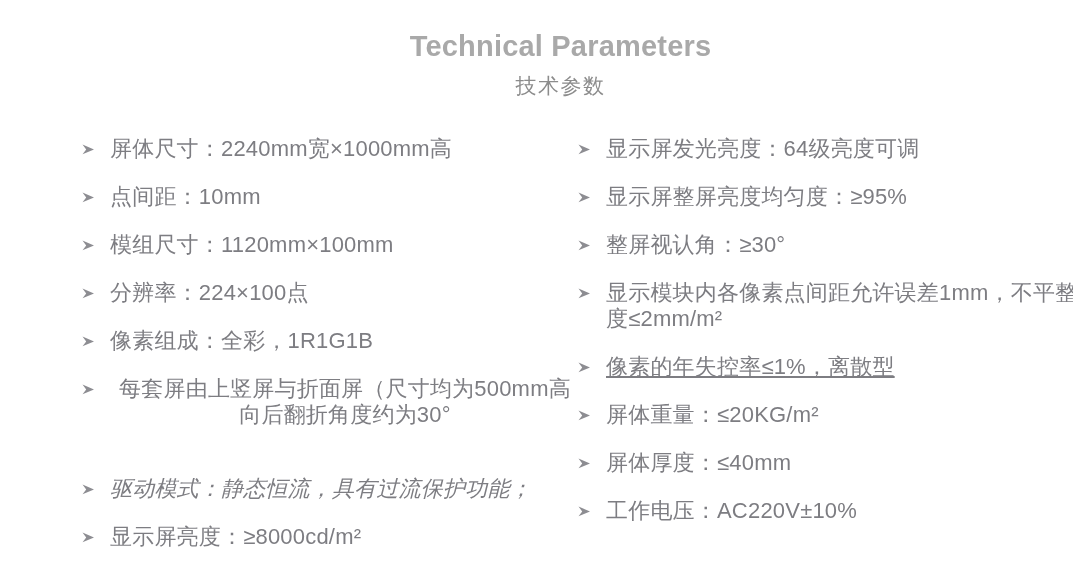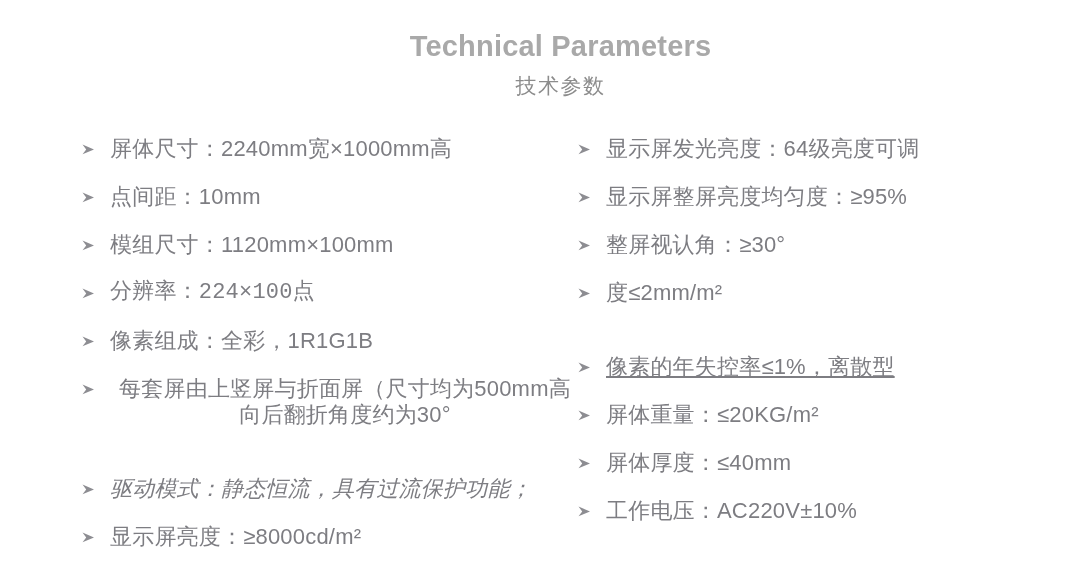--- a/index.html
+++ b/index.html
@@ -122,21 +122,21 @@
         <div class="spec-item" style="position: absolute; top: 96px; left: 0px; width: 100%;">
           <span class="bullet">
             <svg width="13" height="11" viewBox="0 0 13 11" aria-hidden="true">
               <path d="M0.5 0.6 L12 5.4 L0.5 10.2 L4.2 5.4 Z" fill="#8d8d92"></path>
             </svg>
           </span>
           <span class="spec-text">
             <span class="ln">模组尺寸：1120mm×100mm</span>
           </span>
         </div>
-        <div class="spec-item" style="position: absolute; top: 144px; left: 0px; width: 100%; font-family: Liberation Mono, monospace;">
+        <div class="spec-item" style="position: absolute; top: 144px; left: 0px; width: 100%;">
           <span class="bullet">
             <svg width="13" height="11" viewBox="0 0 13 11" aria-hidden="true">
               <path d="M0.5 0.6 L12 5.4 L0.5 10.2 L4.2 5.4 Z" fill="#8d8d92"></path>
             </svg>
           </span>
           <span class="spec-text">
             <span class="ln">分辨率：224×100点</span>
           </span>
         </div>
         <div class="spec-item" style="position: absolute; top: 192px; left: 0px; width: 100%;">
@@ -212,20 +212,21 @@
             <span class="ln">整屏视认角：≥30°</span>
           </span>
         </div>
         <div class="spec-item" style="position: absolute; top: 144px; left: 0px; width: 100%;">
           <span class="bullet">
             <svg width="13" height="11" viewBox="0 0 13 11" aria-hidden="true">
               <path d="M0.5 0.6 L12 5.4 L0.5 10.2 L4.2 5.4 Z" fill="#8d8d92"></path>
             </svg>
           </span>
           <span class="spec-text">
+            <span class="ln">显示模块内各像素点间距允许误差1mm，不平整</span>
             <span class="ln">度≤2mm/m²</span>
           </span>
         </div>
         <div class="spec-item" style="position: absolute; top: 218px; left: 0px; width: 100%; text-decoration: underline;">
           <span class="bullet">
             <svg width="13" height="11" viewBox="0 0 13 11" aria-hidden="true">
               <path d="M0.5 0.6 L12 5.4 L0.5 10.2 L4.2 5.4 Z" fill="#8d8d92"></path>
             </svg>
           </span>
           <span class="spec-text">

